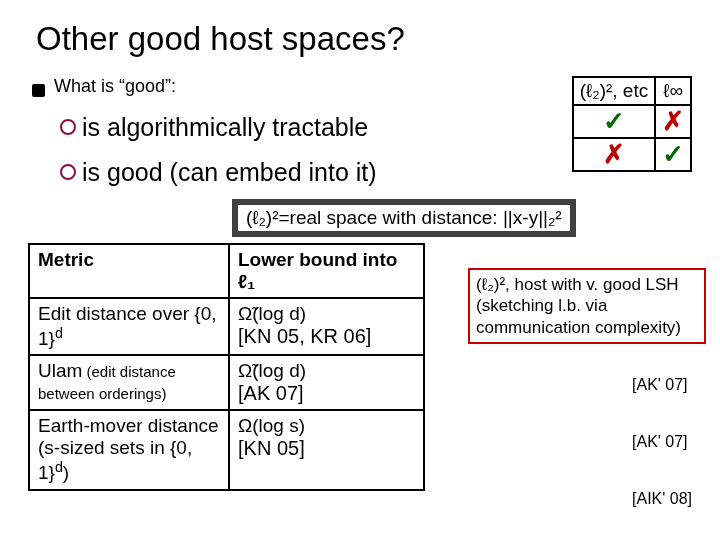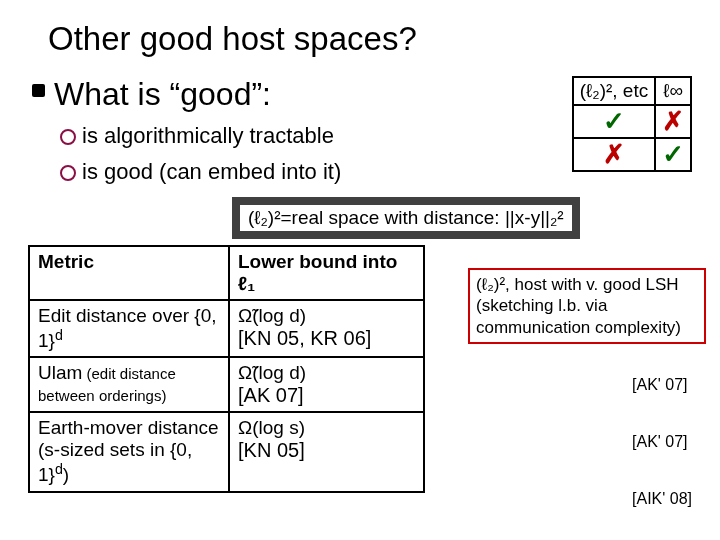--- a/index.html
+++ b/index.html
@@ -7,37 +7,37 @@
     margin: 0;
     font-family: Arial, Helvetica, sans-serif;
     width: 720px;
     height: 540px;
     background: #fff;
     color: #000;
     position: relative;
     overflow: hidden;
   }
   .slide { padding: 16px 28px 0 32px; }
-  .title { font-size: 33px; font-weight: normal; margin: 4px 0 18px 16px; }
+  .title { font-size: 33px; font-weight: normal; margin: 4px 0 18px 4px; }
 
   .row1 { display: flex; align-items: flex-start; }
   .bullets { flex: 1; }
-  .b-main { font-size: 32px; margin: 0 0 6px 0; padding-left: 22px; position: relative; }
+  .b-main { font-size: 18px; margin: 0 0 6px 0; padding-left: 22px; position: relative; }
   .b-main::before { content: ""; position: absolute; left: 0; top: 8px; width: 13px; height: 13px; background: #000; border-radius: 2px; }
-  .b-sub { font-size: 22px; margin: 10px 0 2px 0; padding-left: 50px; position: relative; }
+  .b-sub { font-size: 25px; margin: 16px 0 2px 0; padding-left: 50px; position: relative; }
   .b-sub::before { content: ""; position: absolute; left: 28px; top: 6px; width: 12px; height: 12px; border: 2px solid #8a0f45; border-radius: 50%; background: #fff; }
 
   .grid3 { border: 2px solid #000; font-size: 19px; border-collapse: collapse; padding-left: 47px; }
   .grid3 td, .grid3 th { border: 2px solid #000; text-align: center; vertical-align: middle; padding: 2px 6px; }
   .grid3 th { font-weight: normal; background: #fff; }
   .check { color: #060; font-size: 26px; font-weight: bold; line-height: 1; }
   .cross { color: #b00; font-size: 26px; font-weight: bold; line-height: 1; }
 
   .defbox {
-    border: 8px solid #404040;
+    border: 6px solid #404040;
     display: inline-block;
     padding: 2px 8px;
     font-size: 19px;
     margin: 10px 0 6px 200px;
   }
 
   .main-table {
     border-collapse: collapse;
     font-size: 19px;
     margin-left: -4px;

